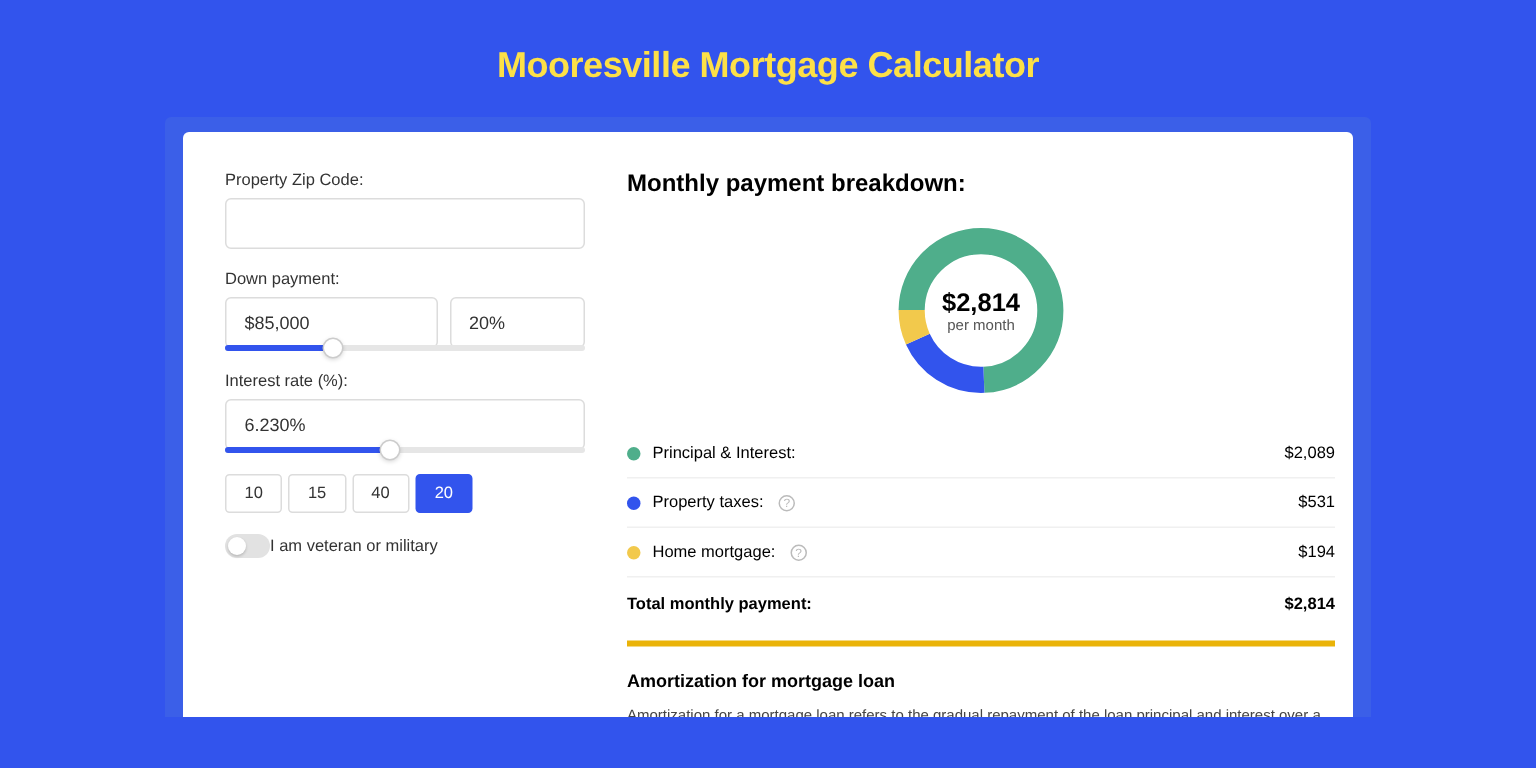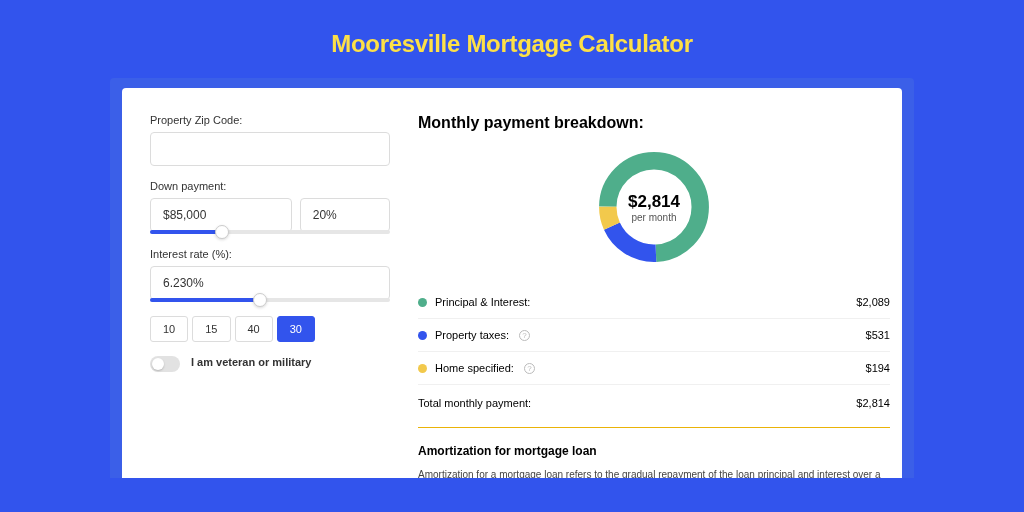--- a/index.html
+++ b/index.html
@@ -68,21 +68,21 @@
     transform: translate(-50%, -50%);
     box-shadow: 0 1px 3px rgba(0,0,0,0.15);
   }
   .period-btns { display: flex; gap: 4px; }
   .period-btn {
     border: 1px solid #dcdcdc; background: #fff;
     font-size: 11px; padding: 6px 12px; border-radius: 3px;
     cursor: pointer; color: #333; text-align: right;
   }
   .period-btn.active { background: #3254ED; color: #fff; border-color: #3254ED; }
-  .toggle-row { display: flex; gap: 11px; margin-top: 14px; font-weight: bold; }
+  .toggle-row { display: flex; align-items: center; gap: 0; margin-top: 14px; }
   .toggle {
     width: 30px; height: 16px; background: #e2e2e2;
     border-radius: 10px; position: relative;
   }
   .toggle-knob {
     position: absolute; left: 2px; top: 2px;
     width: 12px; height: 12px; background: #fff;
     border-radius: 50%; box-shadow: 0 1px 2px rgba(0,0,0,0.2);
   }
   .section-title { font-size: 16px; font-weight: 700; margin-bottom: 14px; }
@@ -94,29 +94,29 @@
     display: flex; flex-direction: column;
     align-items: center; justify-content: center;
   }
   .donut-amount { font-size: 17px; font-weight: 800; }
   .donut-sub { font-size: 10px; color: #555; }
   .legend-row {
     display: flex; align-items: flex-start; justify-content: space-between;
     padding: 10px 0; border-bottom: 1px solid #f0f0f0;
     font-size: 11px;
   }
-  .legend-row.total { font-weight: 400; border-bottom: none; padding: 12px 0; }
+  .legend-row.total { font-weight: 700; border-bottom: none; padding: 12px 0; }
   .legend-left { display: flex; align-items: center; gap: 8px; }
   .dot { width: 9px; height: 9px; border-radius: 50%; }
   .info-icon {
     width: 11px; height: 11px; border: 1px solid #bbb; border-radius: 50%;
     color: #bbb; font-size: 8px; line-height: 9px; text-align: center;
     margin-left: 2px;
   }
-  .amort-box { border-top: 1px solid #eab308; margin-top: 6px; padding-top: 16px; }
+  .amort-box { border-top: 4px solid #eab308; margin-top: 6px; padding-top: 16px; }
   .amort-title { font-size: 12px; font-weight: 700; margin-bottom: 10px; }
   .amort-text { font-size: 10px; color: #444; line-height: 1.4; }
 </style>
 </head>
 <body>
 
 <h1 class="page-title">Mooresville Mortgage Calculator</h1>
 
 <div class="card-wrap">
   <div class="card">
@@ -148,21 +148,21 @@
           <div class="slider-fill" id="rt-fill" style="width: 46%;"></div>
           <div class="slider-thumb" id="rt-thumb" style="left: 46%;"></div>
         </div>
       </div>
 
       <div class="field">
         <div class="period-btns" id="period-btns">
             <button class="period-btn">10</button>
             <button class="period-btn">15</button>
             <button class="period-btn">40</button>
-            <button class="period-btn active">30</button>
+            <button class="period-btn active">20</button>
           </div>
       </div>
 
       <div class="toggle-row">
         <div class="toggle">
           <div class="toggle-knob"></div>
         </div>
         <span class="label" style="margin:0">I am veteran or military</span>
       </div>
 
@@ -197,21 +197,21 @@
             <div class="legend-left">
               <span class="dot" style="background: rgb(50, 84, 237);"></span>
               <span>Property taxes:</span>
               <span class="info-icon">?</span>
             </div>
             <span>$531</span>
           </div>
           <div class="legend-row">
             <div class="legend-left">
               <span class="dot" style="background: rgb(242, 201, 76);"></span>
-              <span>Home specified:</span>
+              <span>Home mortgage:</span>
               <span class="info-icon">?</span>
             </div>
             <span>$194</span>
           </div>
         </div>
 
       <div class="legend-row total">
         <div class="legend-left">
           <span>Total monthly payment:</span>
         </div>

